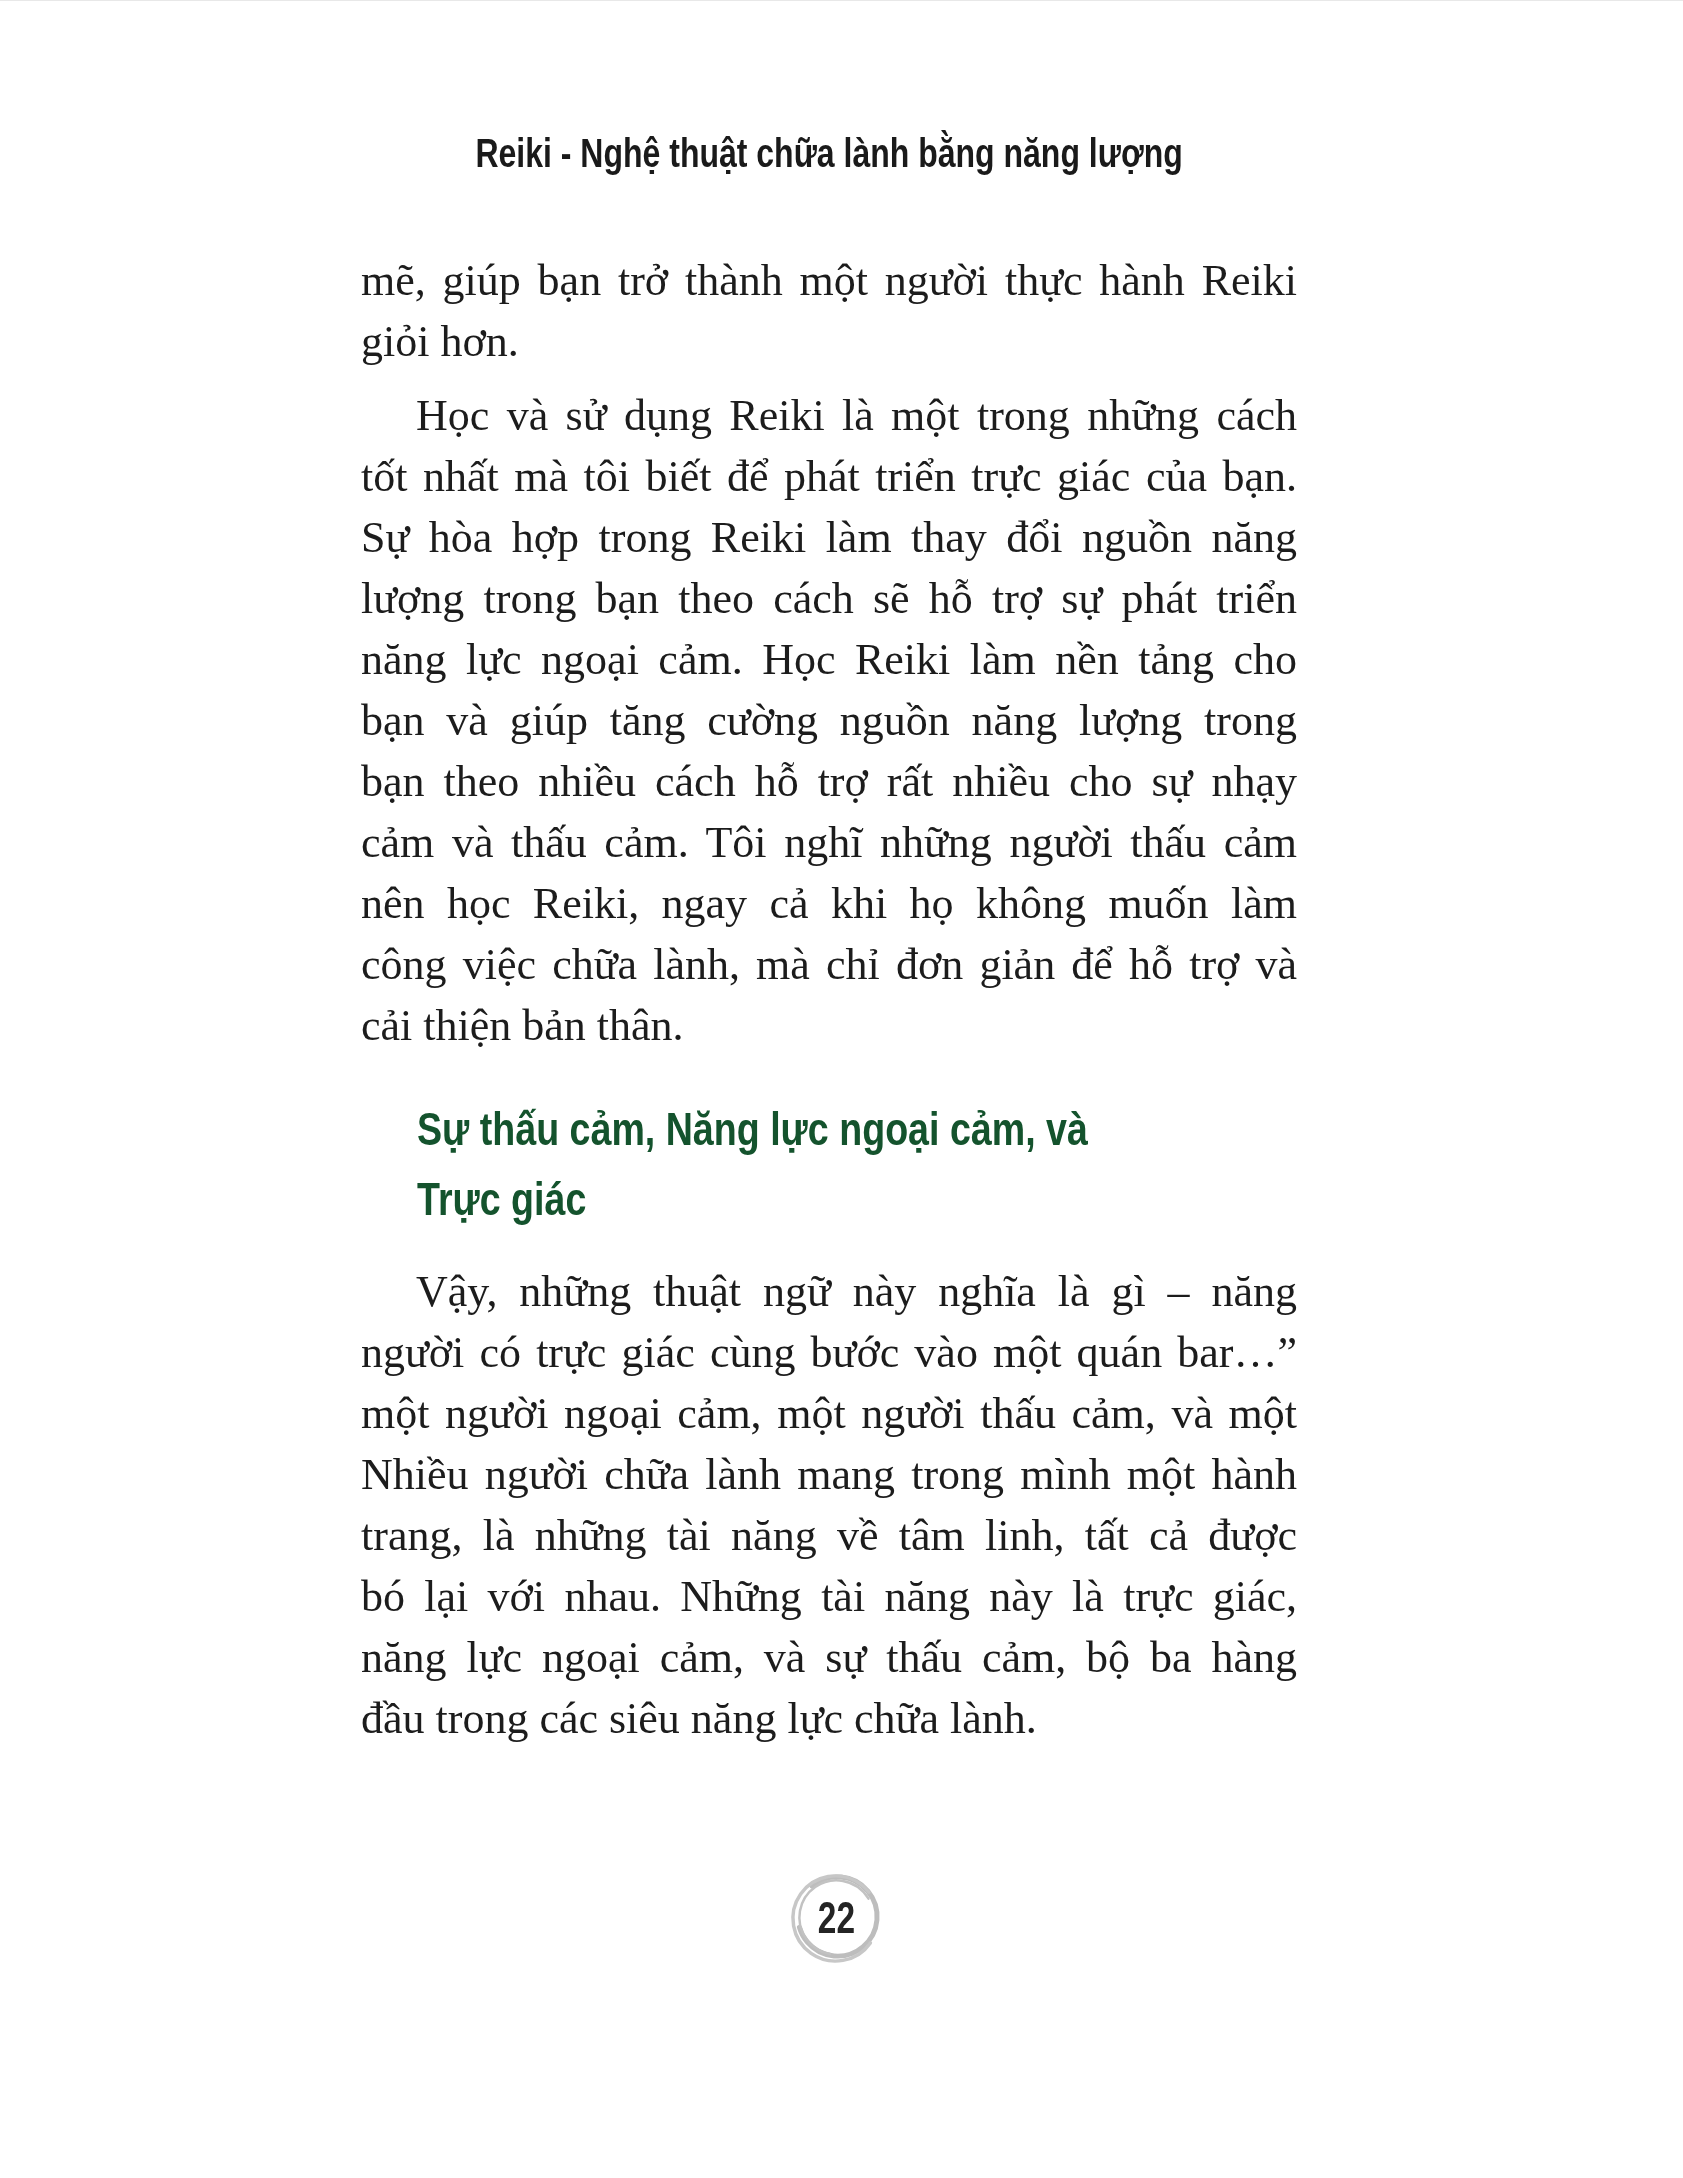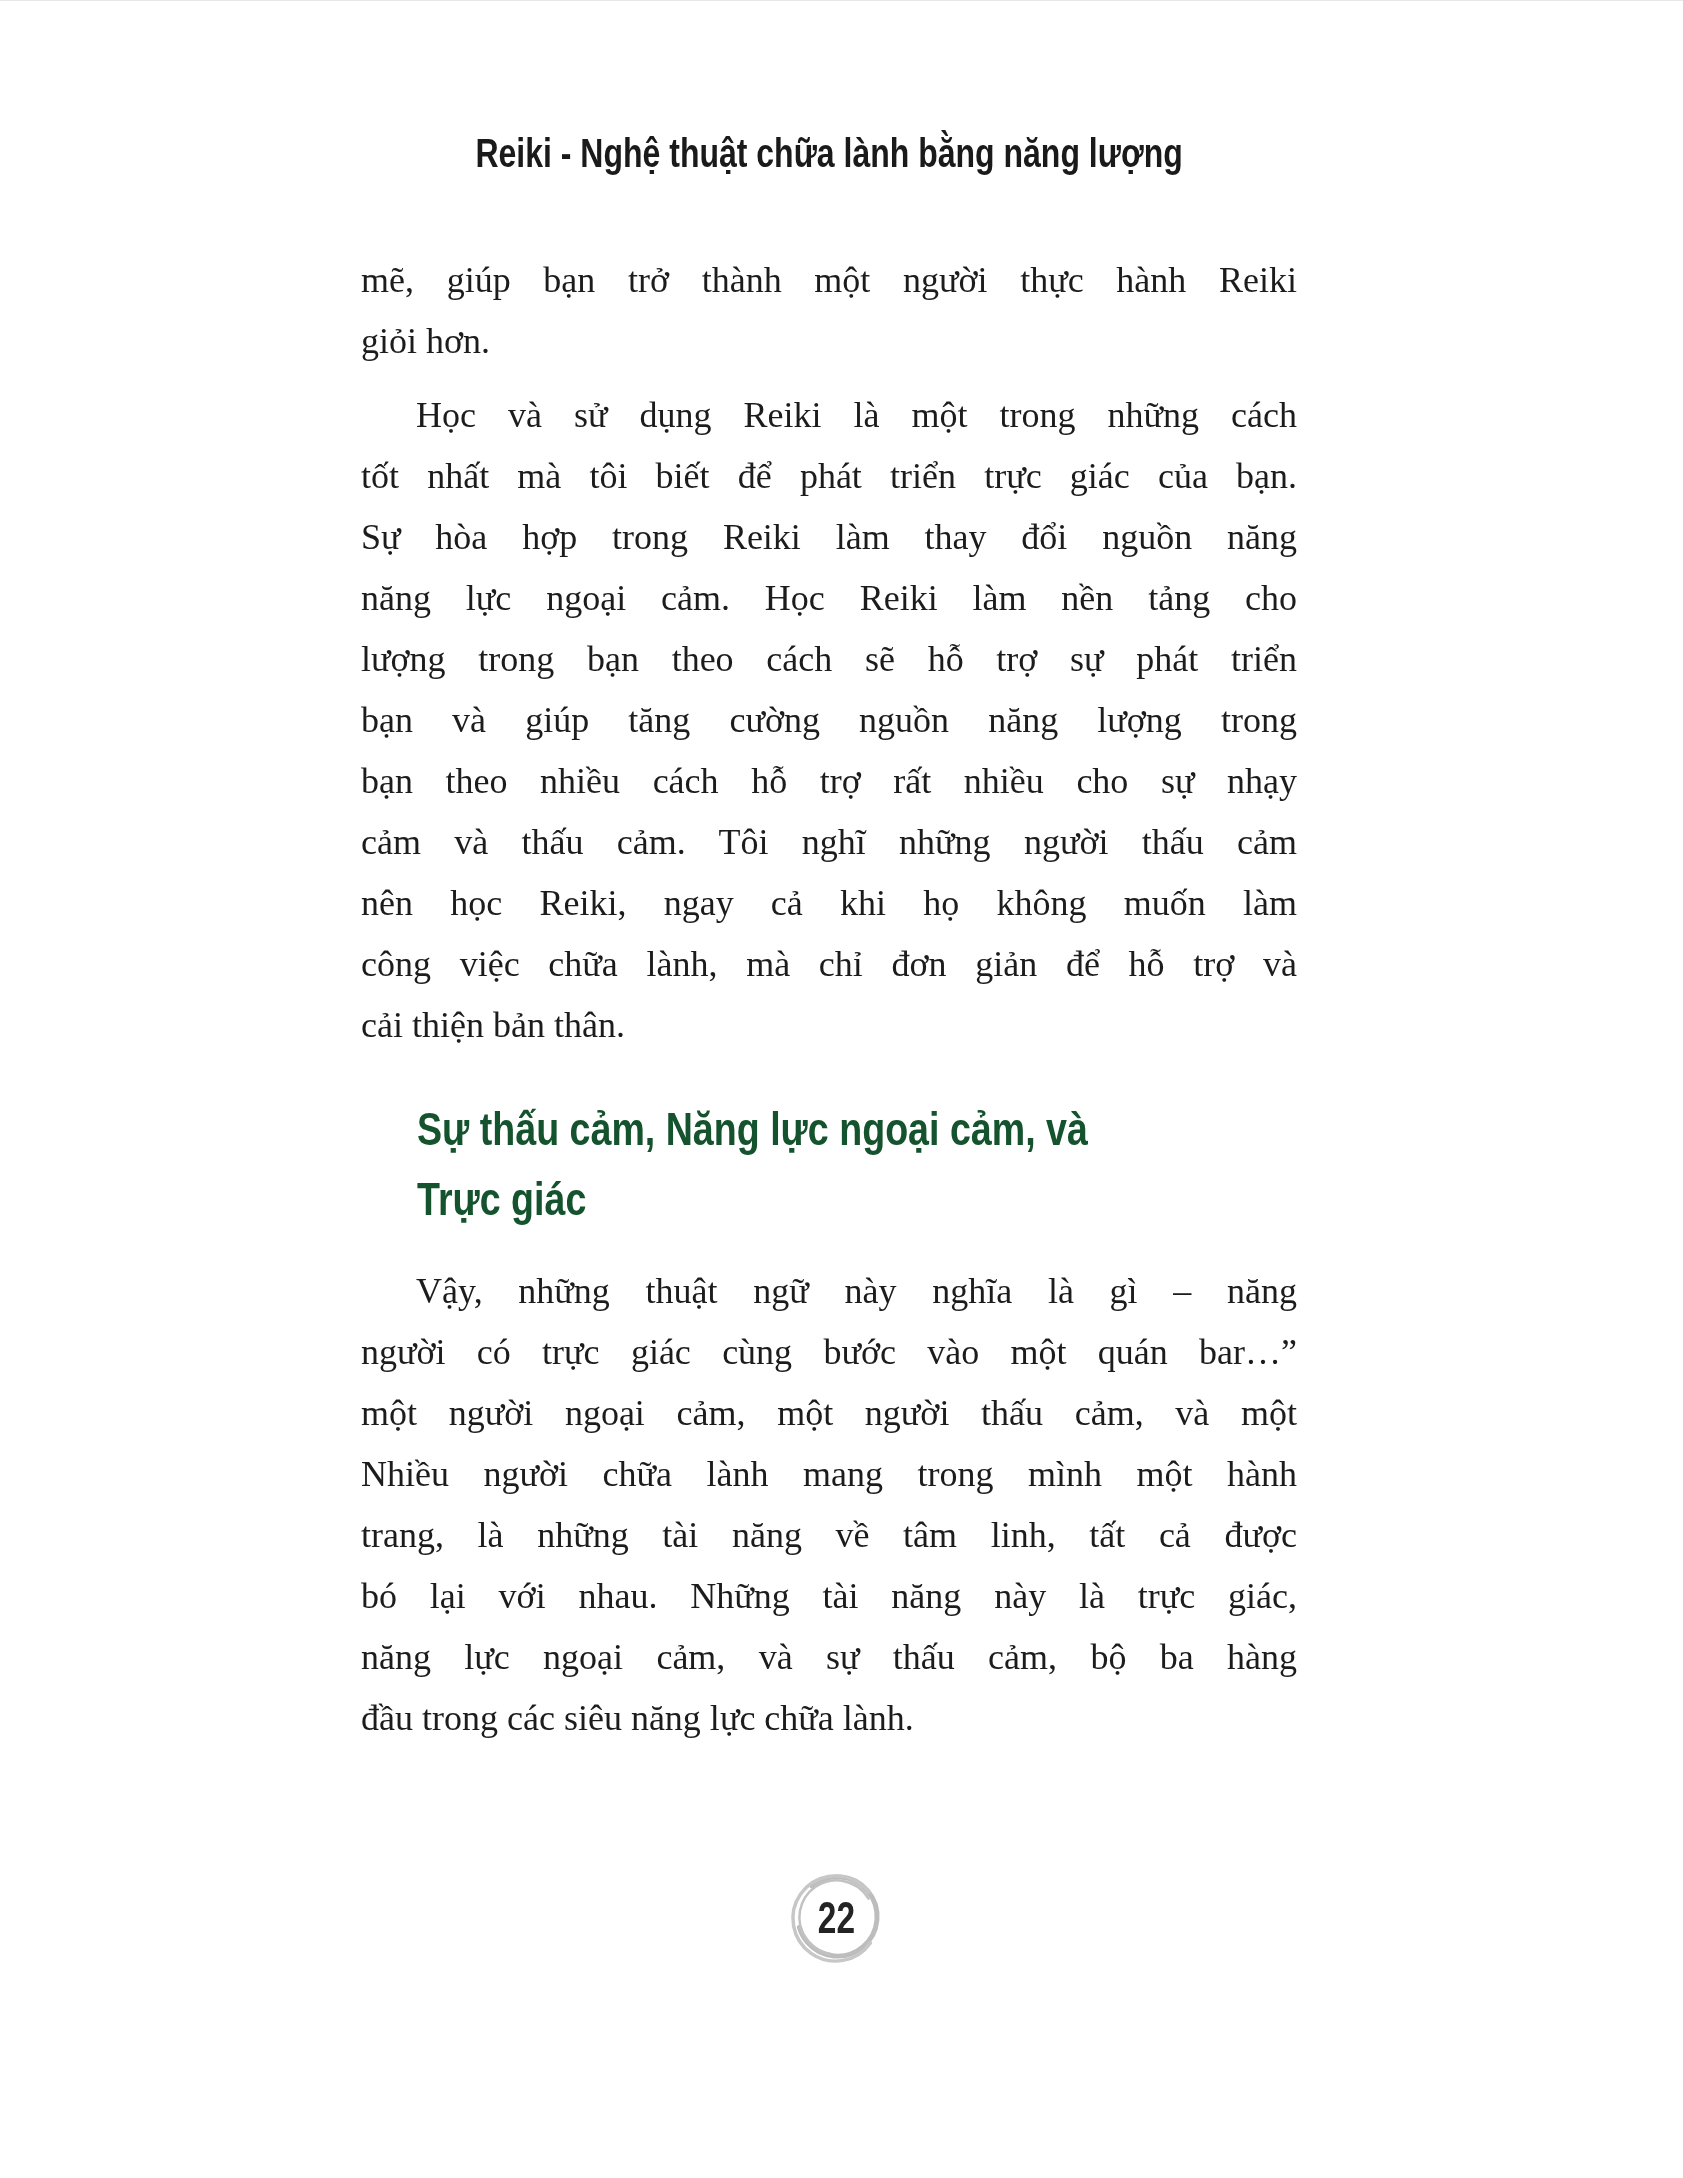--- a/index.html
+++ b/index.html
@@ -26,21 +26,21 @@
     display:inline-block;
     transform:scaleX(0.80);
     transform-origin:50% 50%;
     white-space:nowrap;
   }
 
   
   .body-para {
     position:absolute;
     left:361px; width:936px;
-    font-size:36px; line-height:61px;
+    font-size:44px; line-height:61px;
     color:#1c1c1c;
   }
   .body-para .line { text-align:justify; }
   .body-para .line.just { text-align-last:justify; }
   .body-para .line.no-justify { text-align-last:left; }
   .body-para .line.first-indent { padding-left:55px; }
 
   
   .section-heading {
     position:absolute;
@@ -84,22 +84,22 @@
 
   <div class="body-para" style="top:249px;">
       <div class="line just">mẽ, giúp bạn trở thành một người thực hành Reiki</div>
       <div class="line no-justify">giỏi hơn.</div>
     </div>
 
   <div class="body-para" style="top:384px;">
       <div class="line just first-indent">Học và sử dụng Reiki là một trong những cách</div>
       <div class="line just">tốt nhất mà tôi biết để phát triển trực giác của bạn.</div>
       <div class="line just">Sự hòa hợp trong Reiki làm thay đổi nguồn năng</div>
+      <div class="line just">lượng trong bạn theo cách sẽ hỗ trợ sự phát triển</div>
       <div class="line just">năng lực ngoại cảm. Học Reiki làm nền tảng cho</div>
-      <div class="line just">lượng trong bạn theo cách sẽ hỗ trợ sự phát triển</div>
       <div class="line just">bạn và giúp tăng cường nguồn năng lượng trong</div>
       <div class="line just">bạn theo nhiều cách hỗ trợ rất nhiều cho sự nhạy</div>
       <div class="line just">cảm và thấu cảm. Tôi nghĩ những người thấu cảm</div>
       <div class="line just">nên học Reiki, ngay cả khi họ không muốn làm</div>
       <div class="line just">công việc chữa lành, mà chỉ đơn giản để hỗ trợ và</div>
       <div class="line no-justify">cải thiện bản thân.</div>
     </div>
 
   <div class="section-heading">
       <div class="line">Sự thấu cảm, Năng lực ngoại cảm, và</div>

